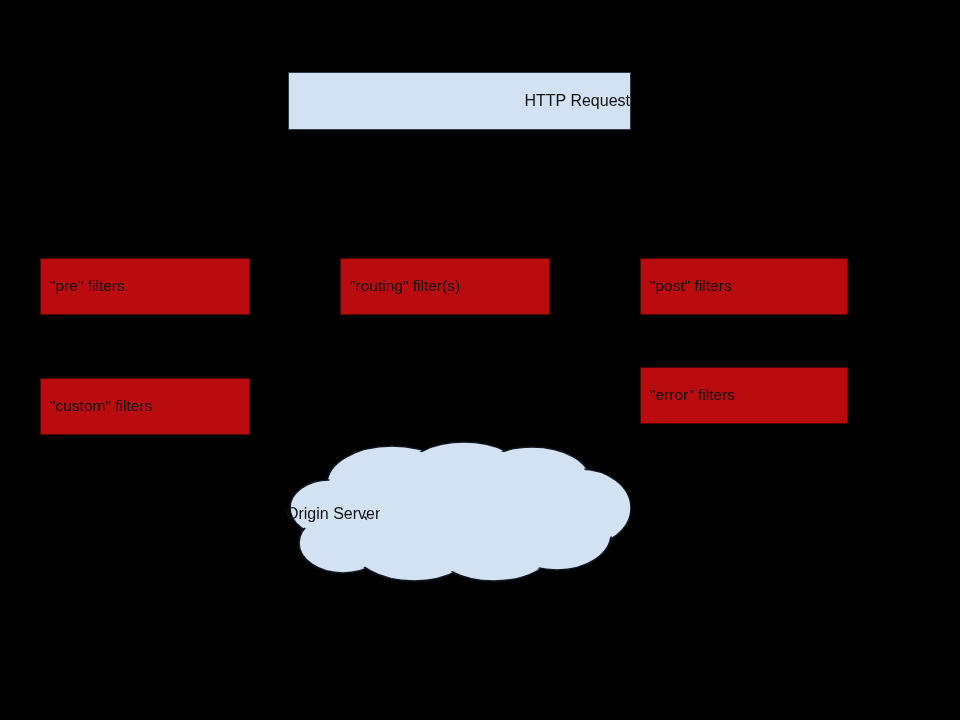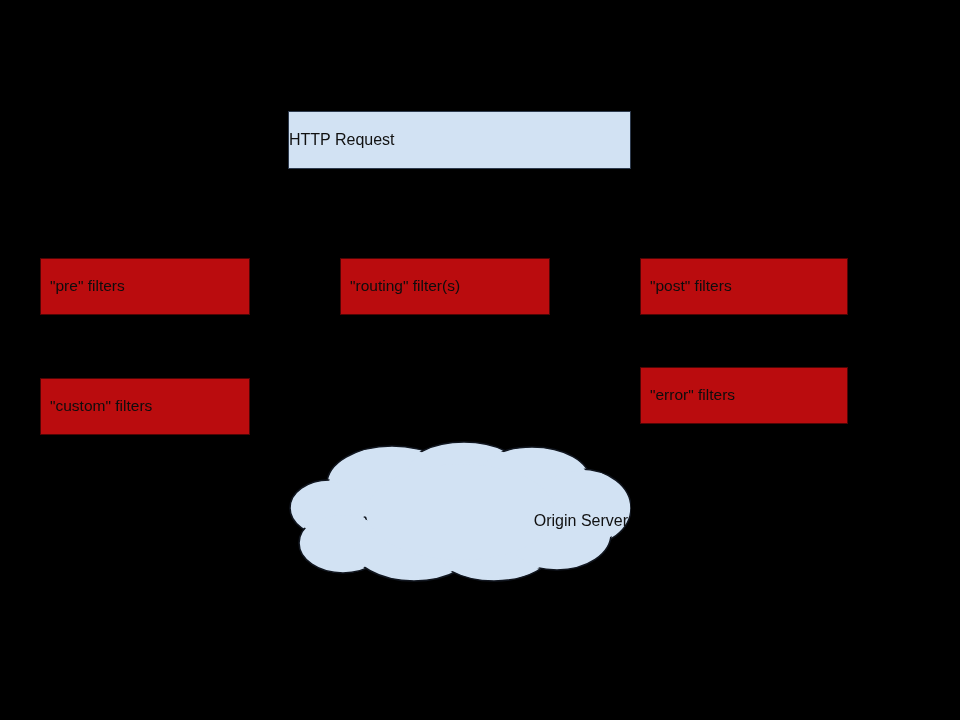--- a/index.html
+++ b/index.html
@@ -24,22 +24,21 @@
   .node-label {
     font-size: 15.5px;
     color: #0a0a0a;
     line-height: 1.2;
     white-space: nowrap;
   }
   
   .box-blue {
     background: #d2e2f3;
     border: 1px solid #2e3b4e;
-    justify-content: flex-start;
-    margin-top: 39px;
+    justify-content: flex-end;
   }
   .box-blue .node-label {
     font-size: 16px;
     color: #111111;
   }
   
   .box-red {
     background: #ba0c0e;
     border: 1px solid #4f0505;
     justify-content: flex-start;
@@ -52,26 +51,26 @@
   
   .cloud-wrap {
     position: absolute;
   }
   .cloud-wrap svg {
     display: block;
   }
   .cloud-text {
     position: absolute;
     left: 0;
-    top: 14px;
+    top: 7px;
     width: 100%;
     height: 100%;
     display: flex;
     align-items: center;
-    justify-content: flex-end;
+    justify-content: flex-start;
     pointer-events: none;
   }
   .cloud-text .node-label {
     font-size: 16px;
     color: #111111;
     transform: translate(-3px, -3px);
   }
 </style>
 </head>
 <body>

